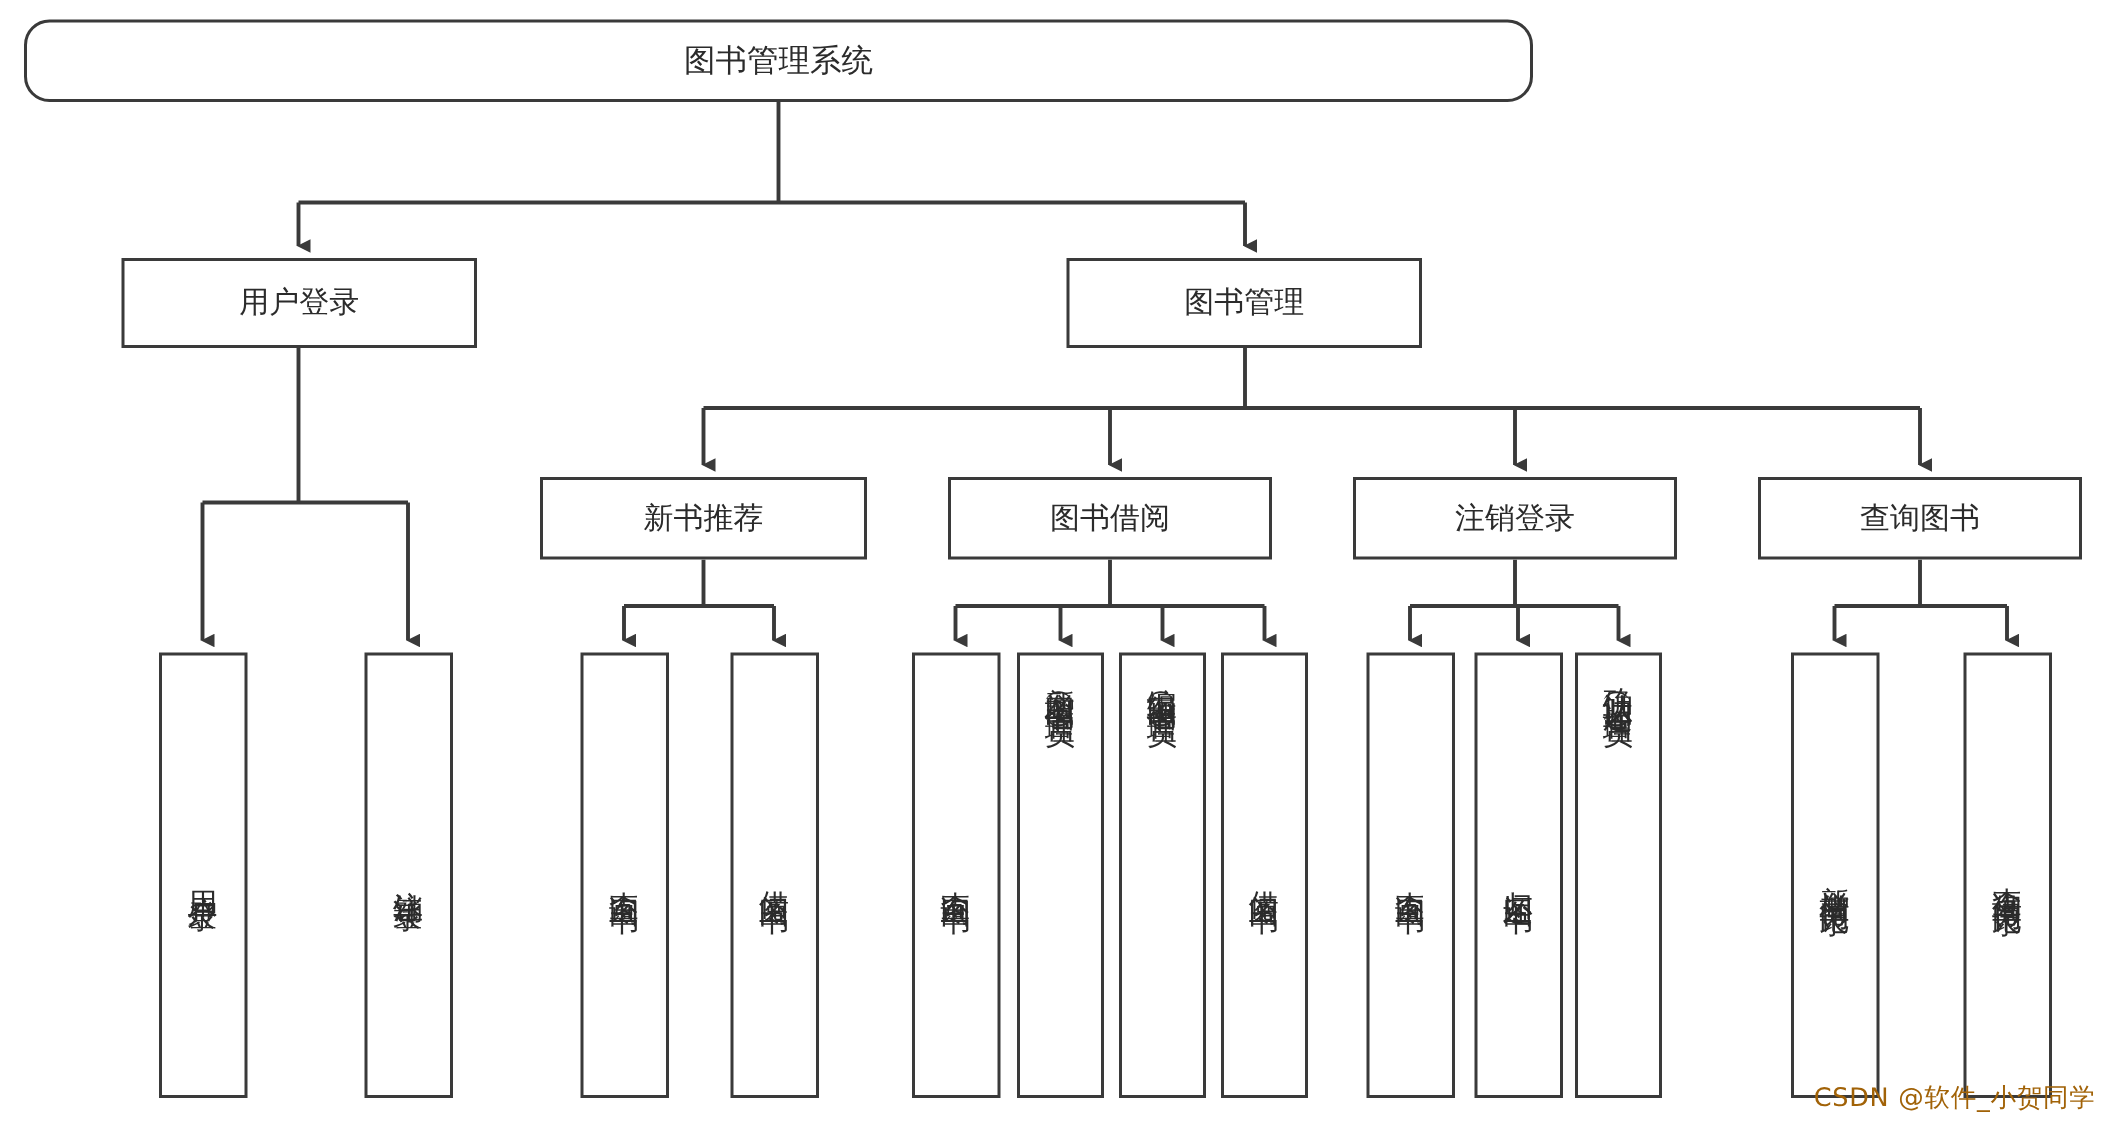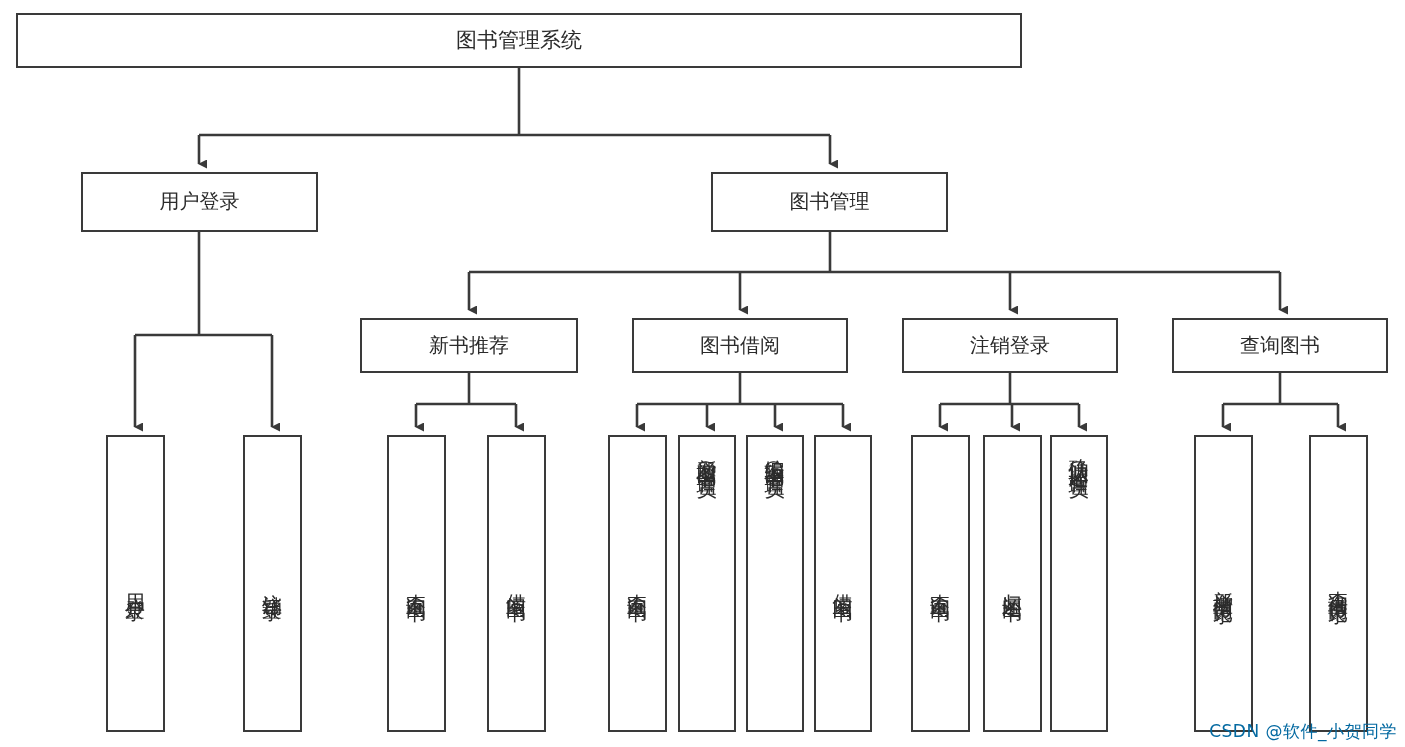--- a/index.html
+++ b/index.html
@@ -70,21 +70,21 @@
   }
   .node.leaf.centered {
     align-items: center;
     padding-top: 0;
   }
   #watermark {
     position: absolute;
     right: 8px;
     bottom: 4px;
     font-size: 17px;
-    color: #0369a1;
+    color: #a16207;
     white-space: nowrap;
     letter-spacing: 0.5px;
   }
 </style>
 </head>
 <body>
 
 <div id="diagram-root">
 
   <svg id="edge-layer" viewBox="0 0 1405 747" xmlns="http://www.w3.org/2000/svg">
@@ -145,21 +145,21 @@
     </g>
 
     <g stroke="#3a3a3a" stroke-width="2.6" fill="none">
       <path d="M1280,373 L1280,404"></path>
       <path d="M1223,404 L1338,404"></path>
       <path d="M1223,404 L1223,427" marker-end="url(#arrowhead)"></path>
       <path d="M1338,404 L1338,427" marker-end="url(#arrowhead)"></path>
     </g>
   </svg>
 
-  <div class="node level-root" style="left:16px; top:13px; width:1006px; height:55px;">
+  <div class="node level-root" style="left:16px; top:13px; width:1006px; height:55px;border-radius:17px;">
     <span class="node-label">图书管理系统</span>
   </div>
 
   <div class="node level-two" style="left:81px; top:172px; width:237px; height:60px;">
     <span class="node-label">用户登录</span>
   </div>
   <div class="node level-two" style="left:711px; top:172px; width:237px; height:60px;">
     <span class="node-label">图书管理</span>
   </div>
 

